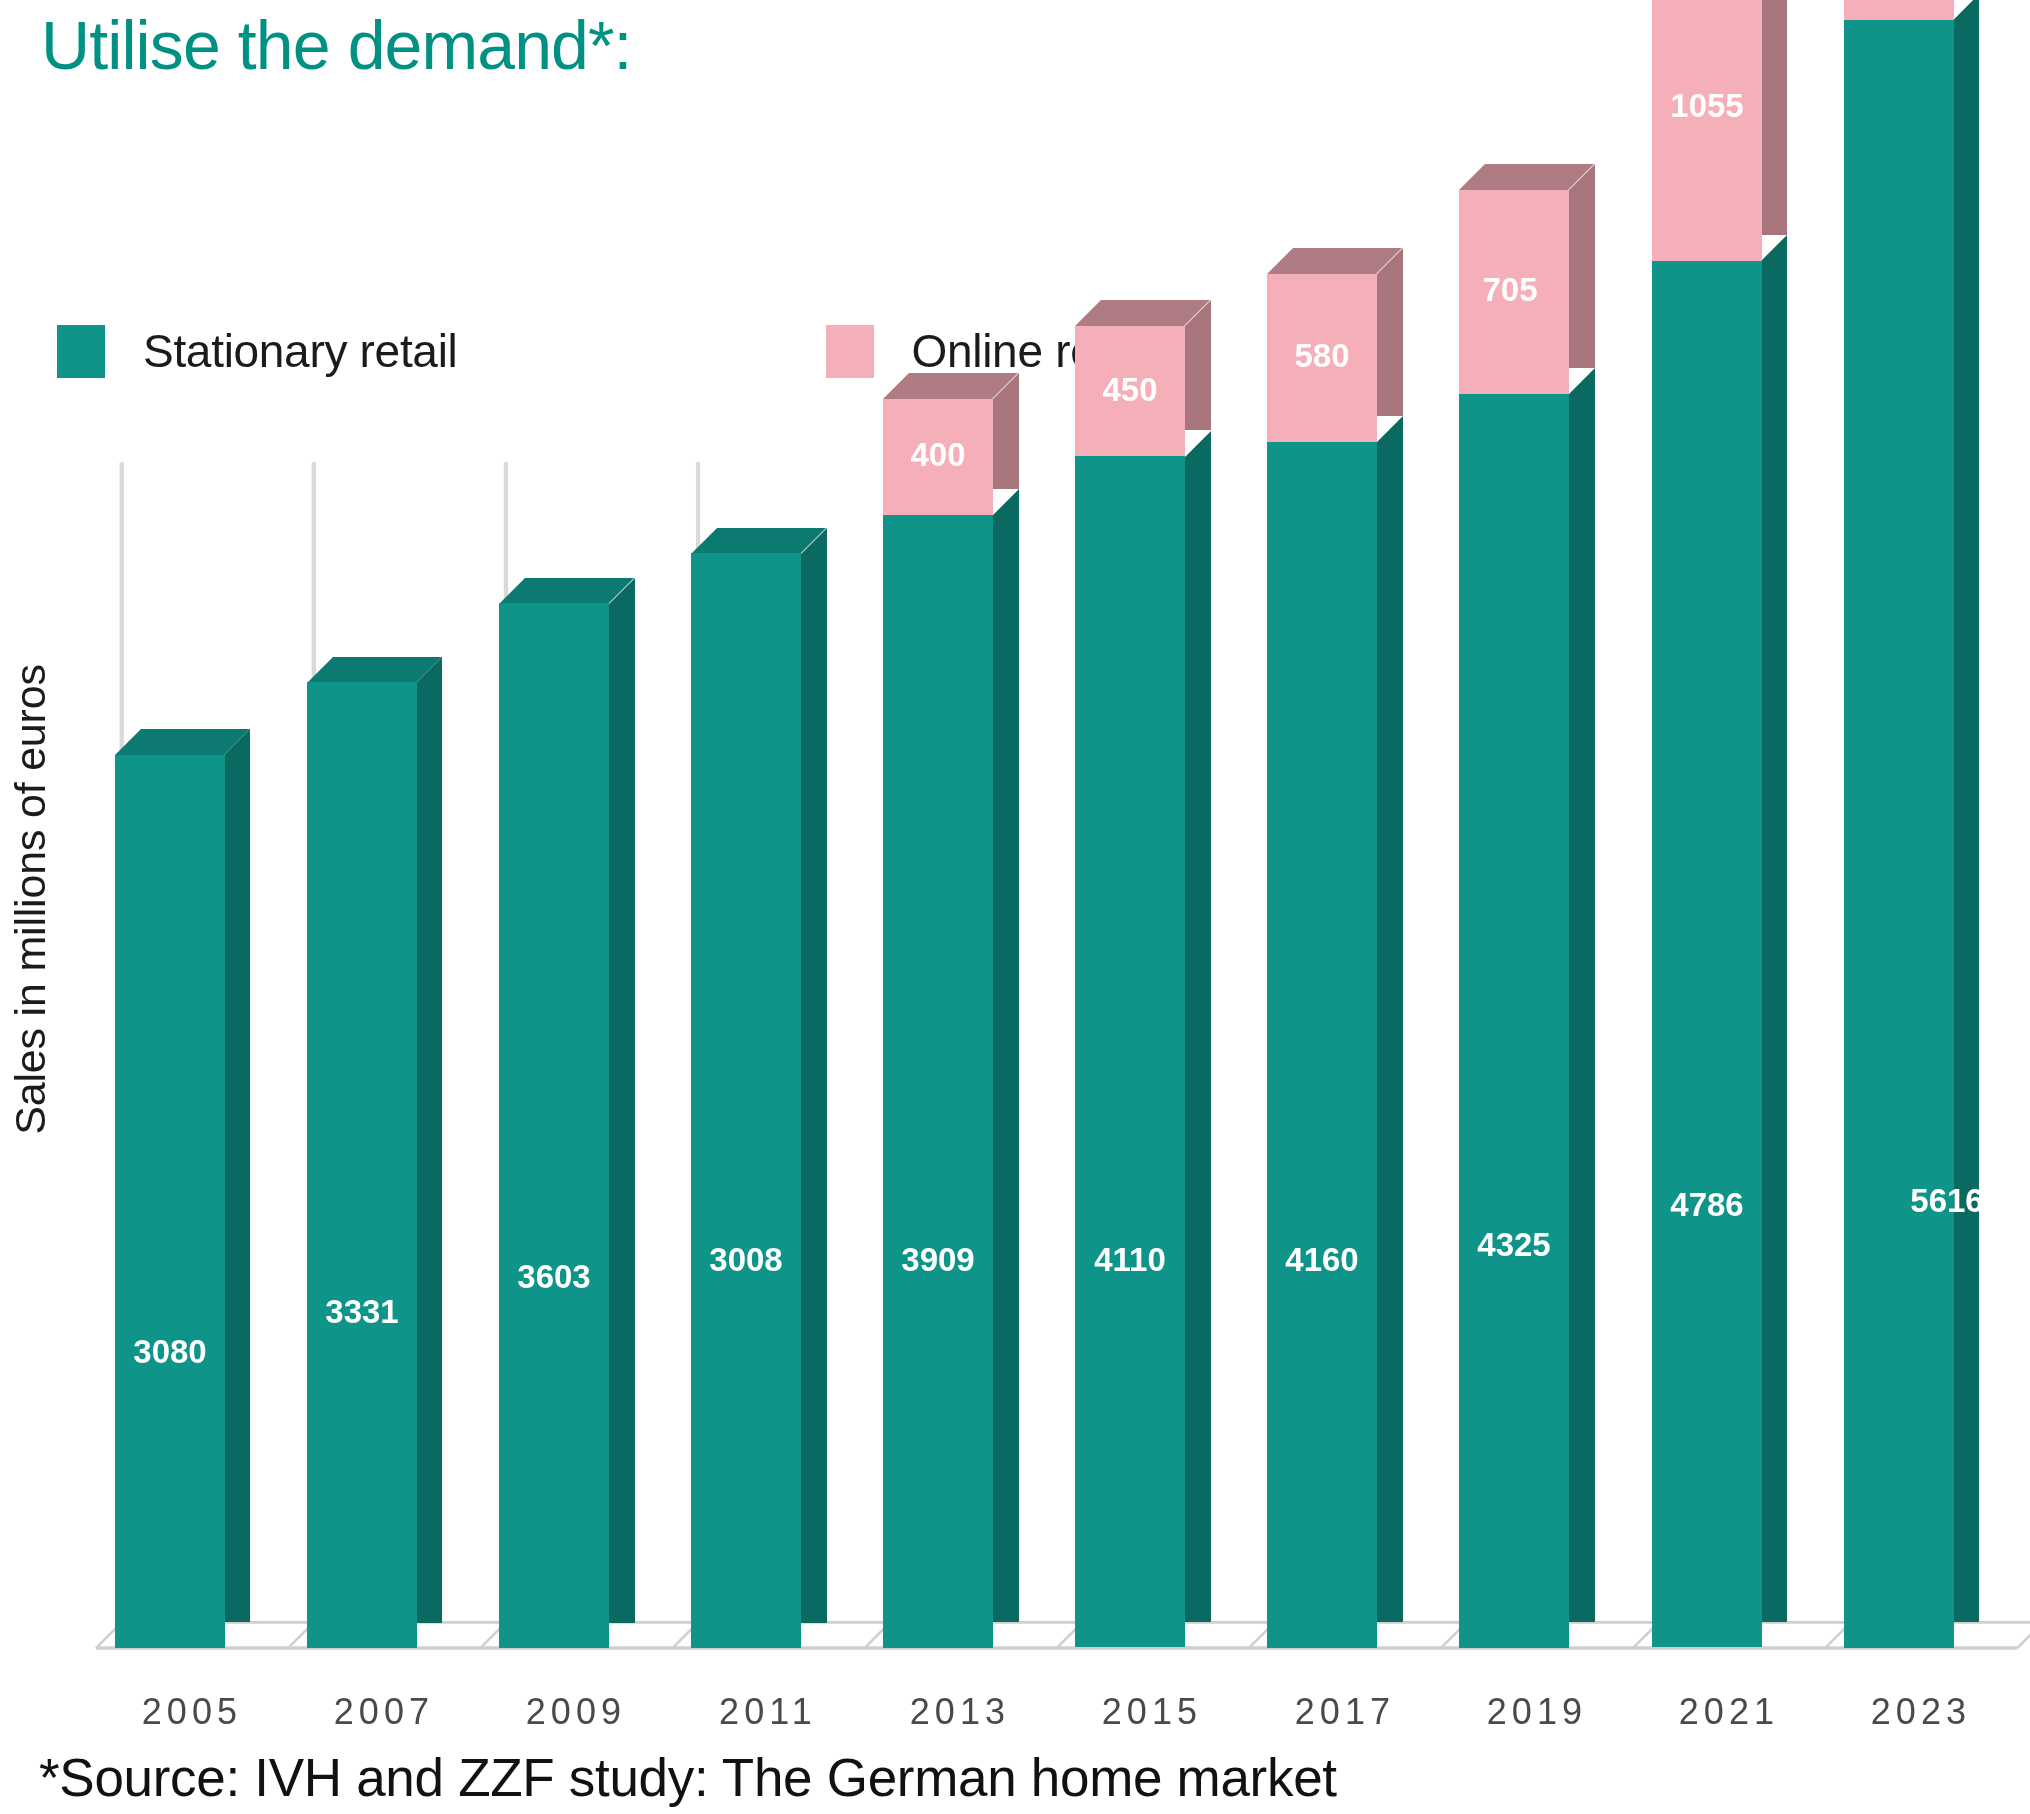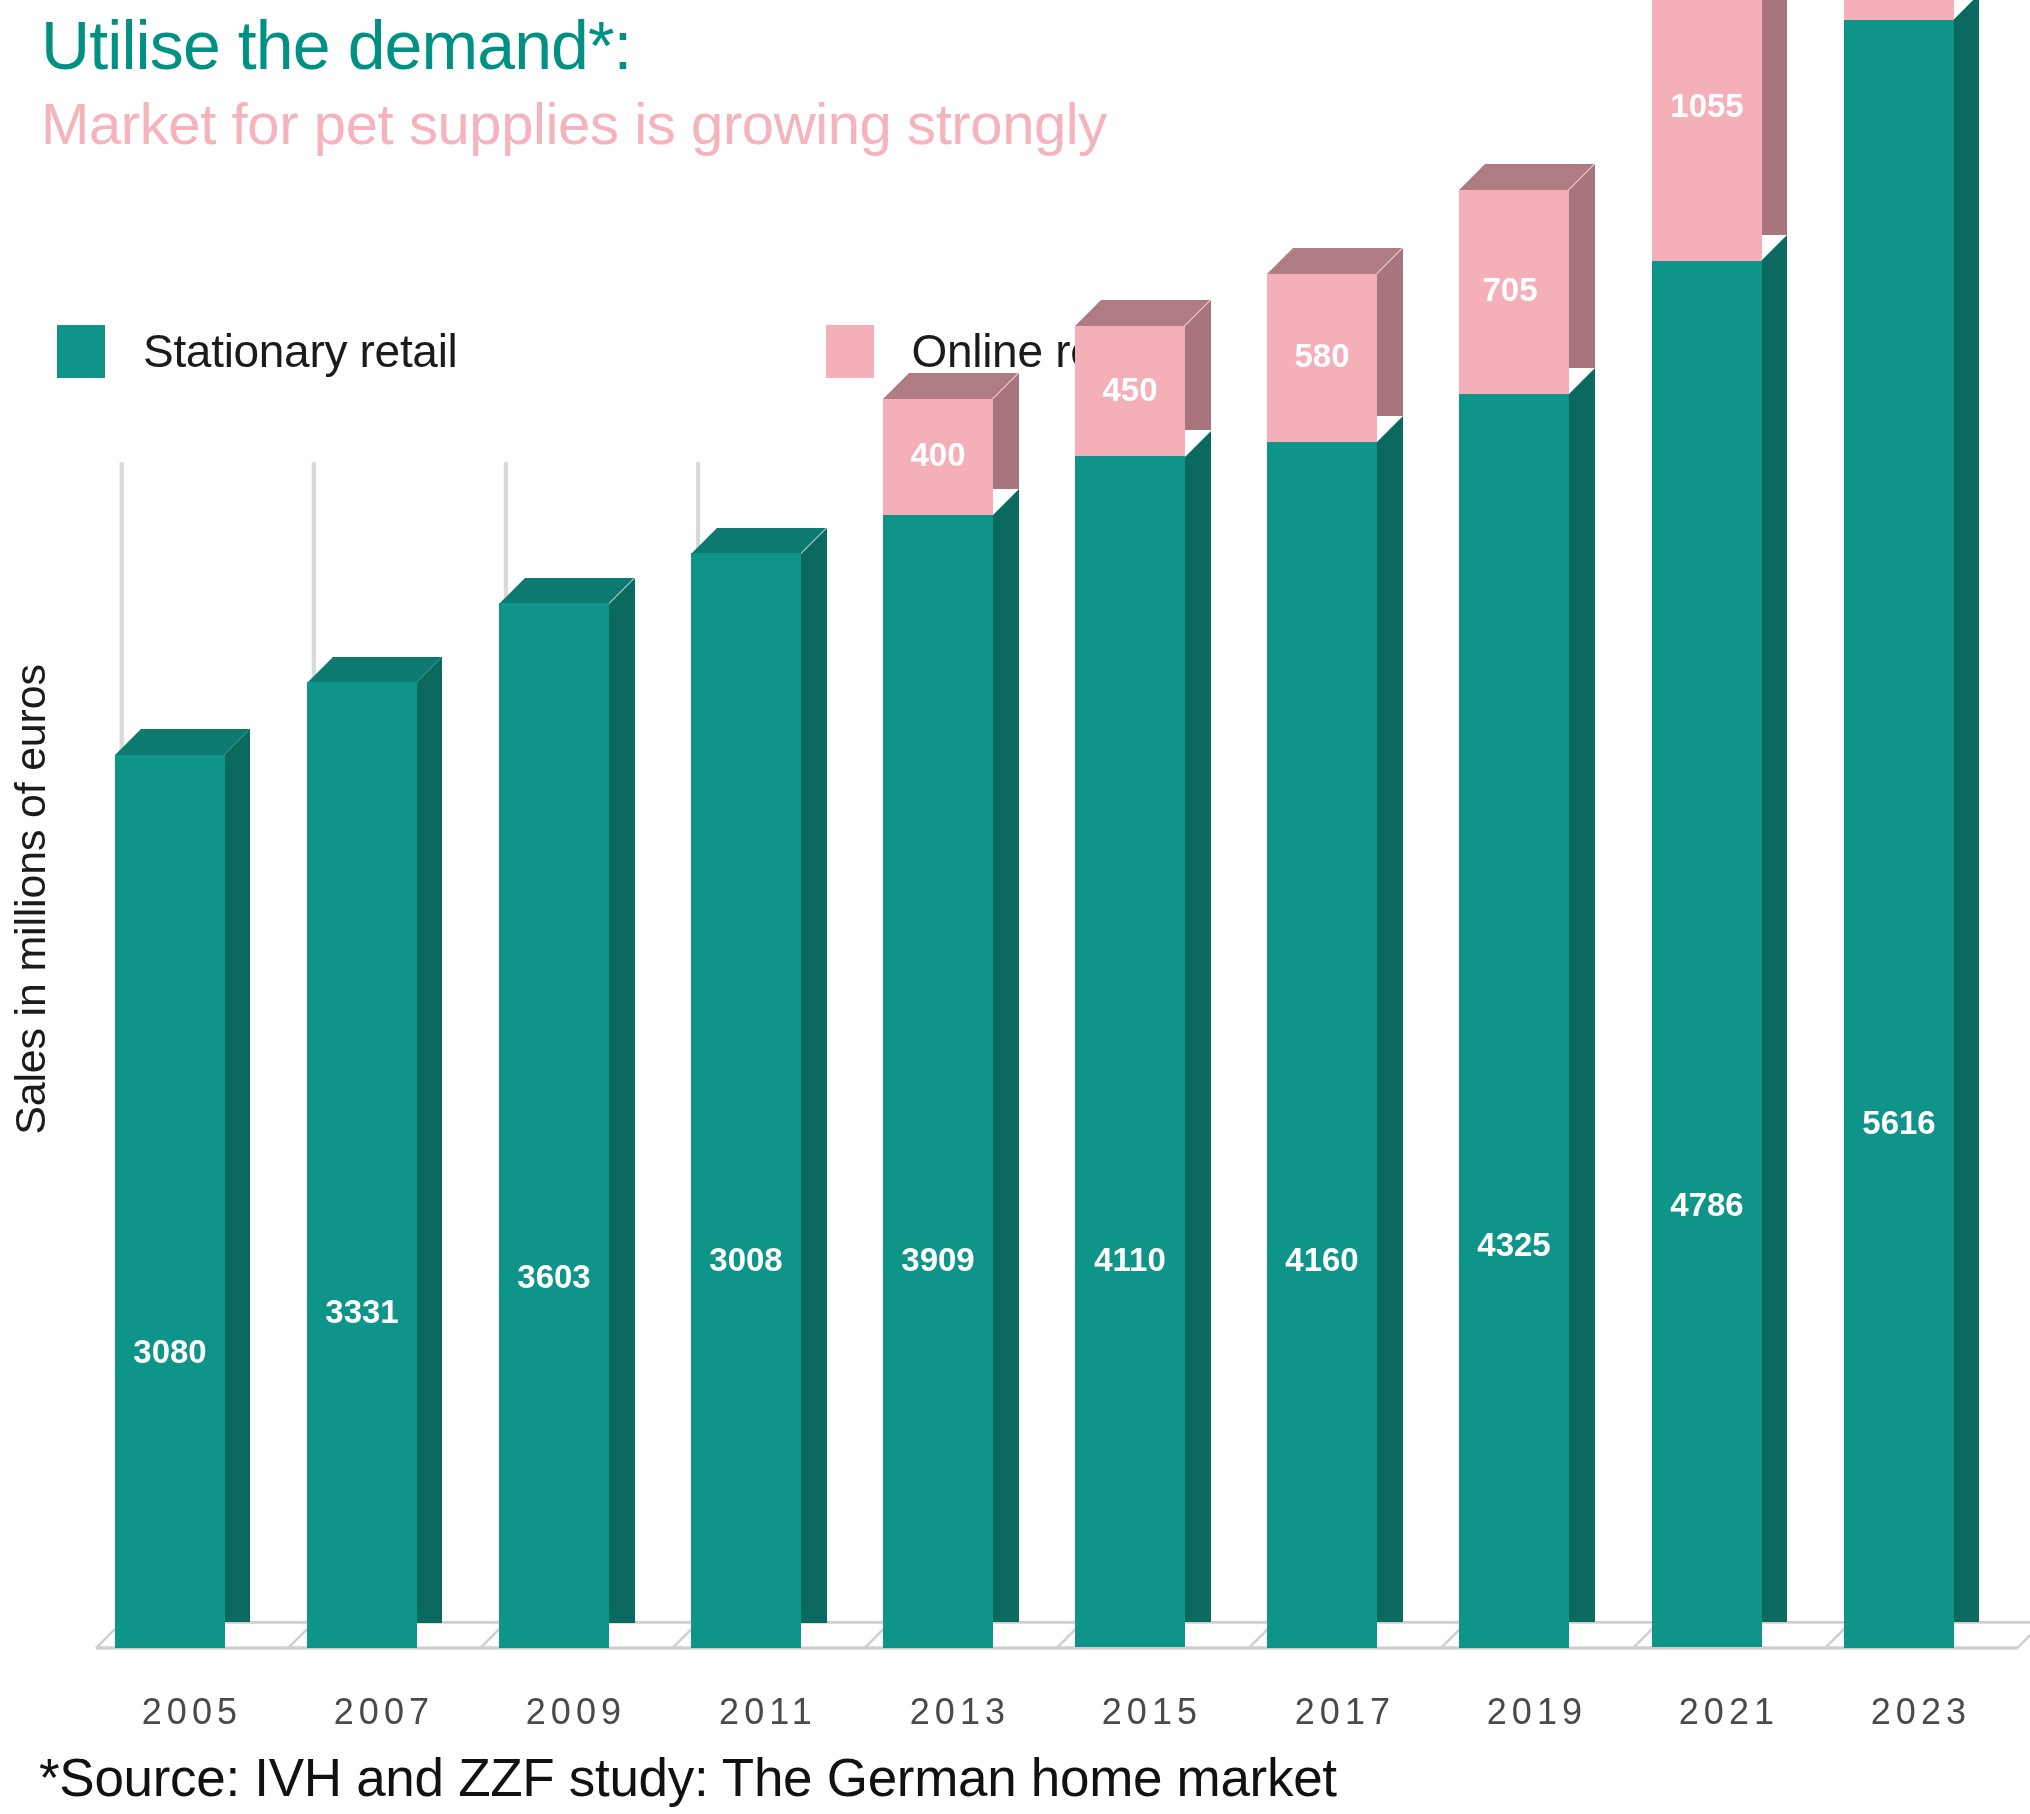--- a/index.html
+++ b/index.html
@@ -135,21 +135,20 @@
     color: #111111;
     white-space: nowrap;
     letter-spacing: -0.3px;
   }
 </style>
 </head>
 <body>
 
 <div id="header">
   <h1 id="chart-title">Utilise the demand*:</h1>
-  <h2 id="chart-subtitle">Market for pet supplies is growing strongly</h2>
 </div>
 
 <div id="legend">
   <div class="legend-item">
     <span class="legend-swatch" style="background:#0E9488;"></span>
     <span class="legend-label">Stationary retail</span>
   </div>
   <div class="legend-item second">
     <span class="legend-swatch" style="background:#F4AFB8;"></span>
     <span class="legend-label">Online retail</span>
@@ -271,21 +270,21 @@
       <div class="seg" style="left: 0px; top: 0px; width: 0px; height: 0px;">
         <div class="seg-side" style="left: 1761px; top: -71px; width: 26px; height: 306px; background: rgb(169, 117, 124); clip-path: polygon(0px 26px, 100% 0px, 100% calc(100% + 0px), 0px 100%);"></div>
         <div class="seg-front" style="left: 1652px; top: -45px; width: 110px; height: 306px; background: rgb(244, 175, 184);"></div>
       </div>
       <div class="val-label" style="left: 1652px; width: 110px; top: 87px;">1055</div>
       <div class="bar-group"></div>
       <div class="seg" style="left: 0px; top: 0px; width: 0px; height: 0px;">
         <div class="seg-side" style="left: 1953px; top: -5.8px; width: 26px; height: 1628px; background: rgb(10, 106, 96); clip-path: polygon(0px 26px, 100% 0px, 100% calc(100% + 0px), 0px 100%);"></div>
         <div class="seg-front" style="left: 1844px; top: 20px; width: 110px; height: 1628px; background: rgb(14, 148, 136);"></div>
       </div>
-      <div class="val-label" style="left: 1844px; width: 110px; top: 1104px;">5616</div>
+      <div class="val-label" style="left: 1844px; width: 110px; top: 1182px; padding-left: 48px;">5616</div>
       <div class="seg" style="left: 0px; top: 0px; width: 0px; height: 0px;">
         <div class="seg-front" style="left: 1844px; top: -362px; width: 110px; height: 382px; background: rgb(244, 175, 184);"></div>
       </div>
     </div>
 <div class="x-label" style="left: 96px; width: 192px; top: 1691px;">2005</div>
     <div class="x-label" style="left: 288px; width: 192px; top: 1691px;">2007</div>
     <div class="x-label" style="left: 480px; width: 192px; top: 1691px;">2009</div>
     <div class="x-label" style="left: 672px; width: 192px; top: 1691px;">2011</div>
     <div class="x-label" style="left: 864px; width: 192px; top: 1691px;">2013</div>
     <div class="x-label" style="left: 1056px; width: 192px; top: 1691px;">2015</div>

